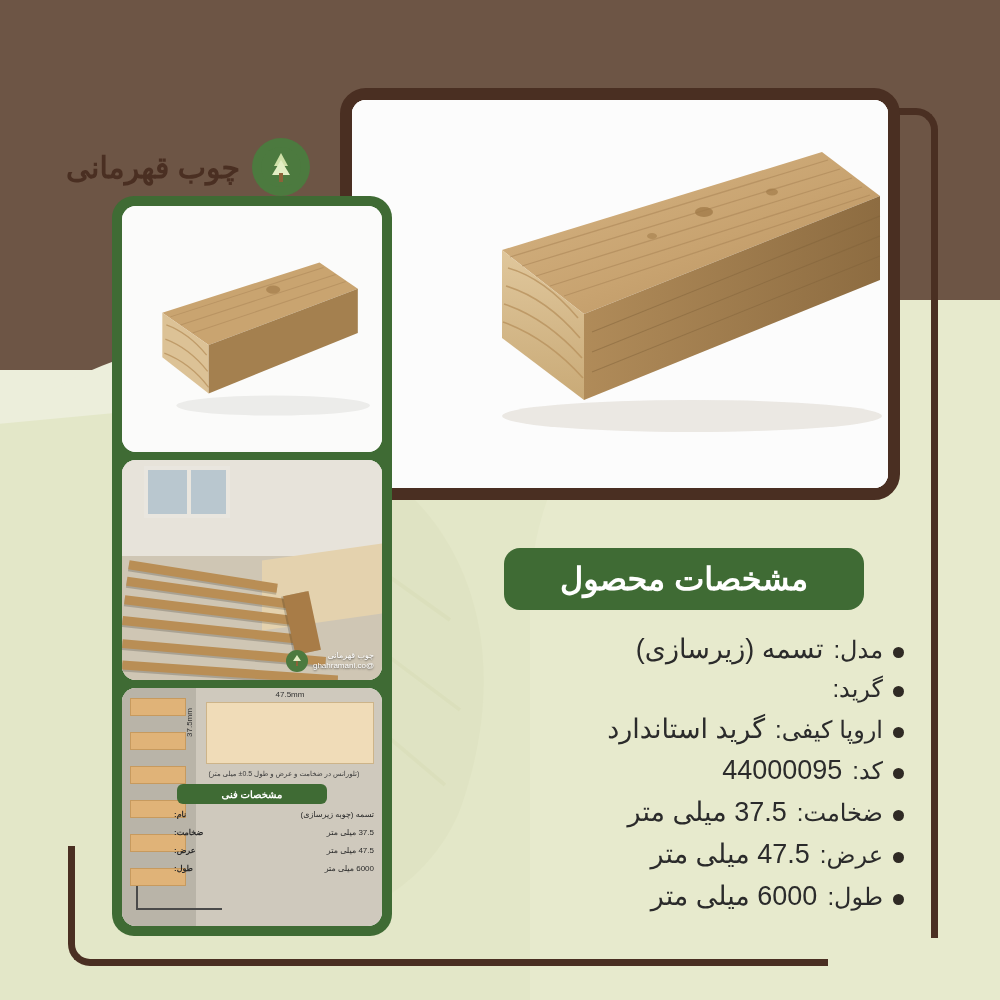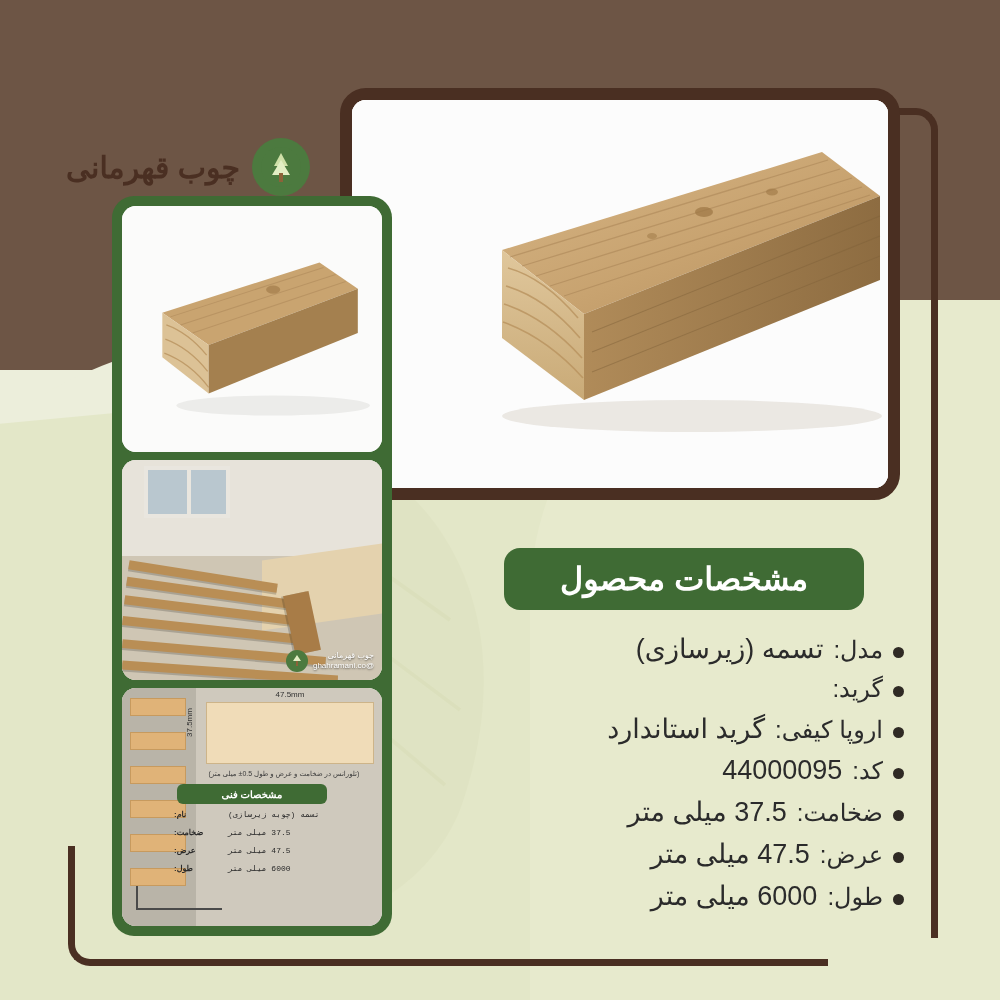--- a/index.html
+++ b/index.html
@@ -192,21 +192,21 @@
     background: #3f6b34; color: #fff; border-radius: 6px;
     font-size: 10px; font-weight: bold;
     display:flex; align-items:center; justify-content:center;
   }
   .sc-rows {
     position: absolute; right: 8px; top: 122px; width: 200px;
     display: flex; flex-direction: column; gap: 9px;
   }
   .sc-row { display: flex; justify-content: flex-start; gap: 8px; font-size: 8px; color: #2b2b2b; }
   .sc-key { font-weight: bold; width: 46px; text-align: left; }
-  .sc-val { flex: 1; text-align: left; font-family: Liberation Mono, monospace; }
+  .sc-val { flex: 1; text-align: right; }
   .sc-ruler {
     position: absolute; left: 14px; bottom: 16px; width: 86px; height: 24px;
     border-left: 2px solid #4a4a4a; border-bottom: 2px solid #4a4a4a;
   }
 
   
   .specs {
     position: absolute;
     right: 96px; top: 548px;
     width: 400px;

